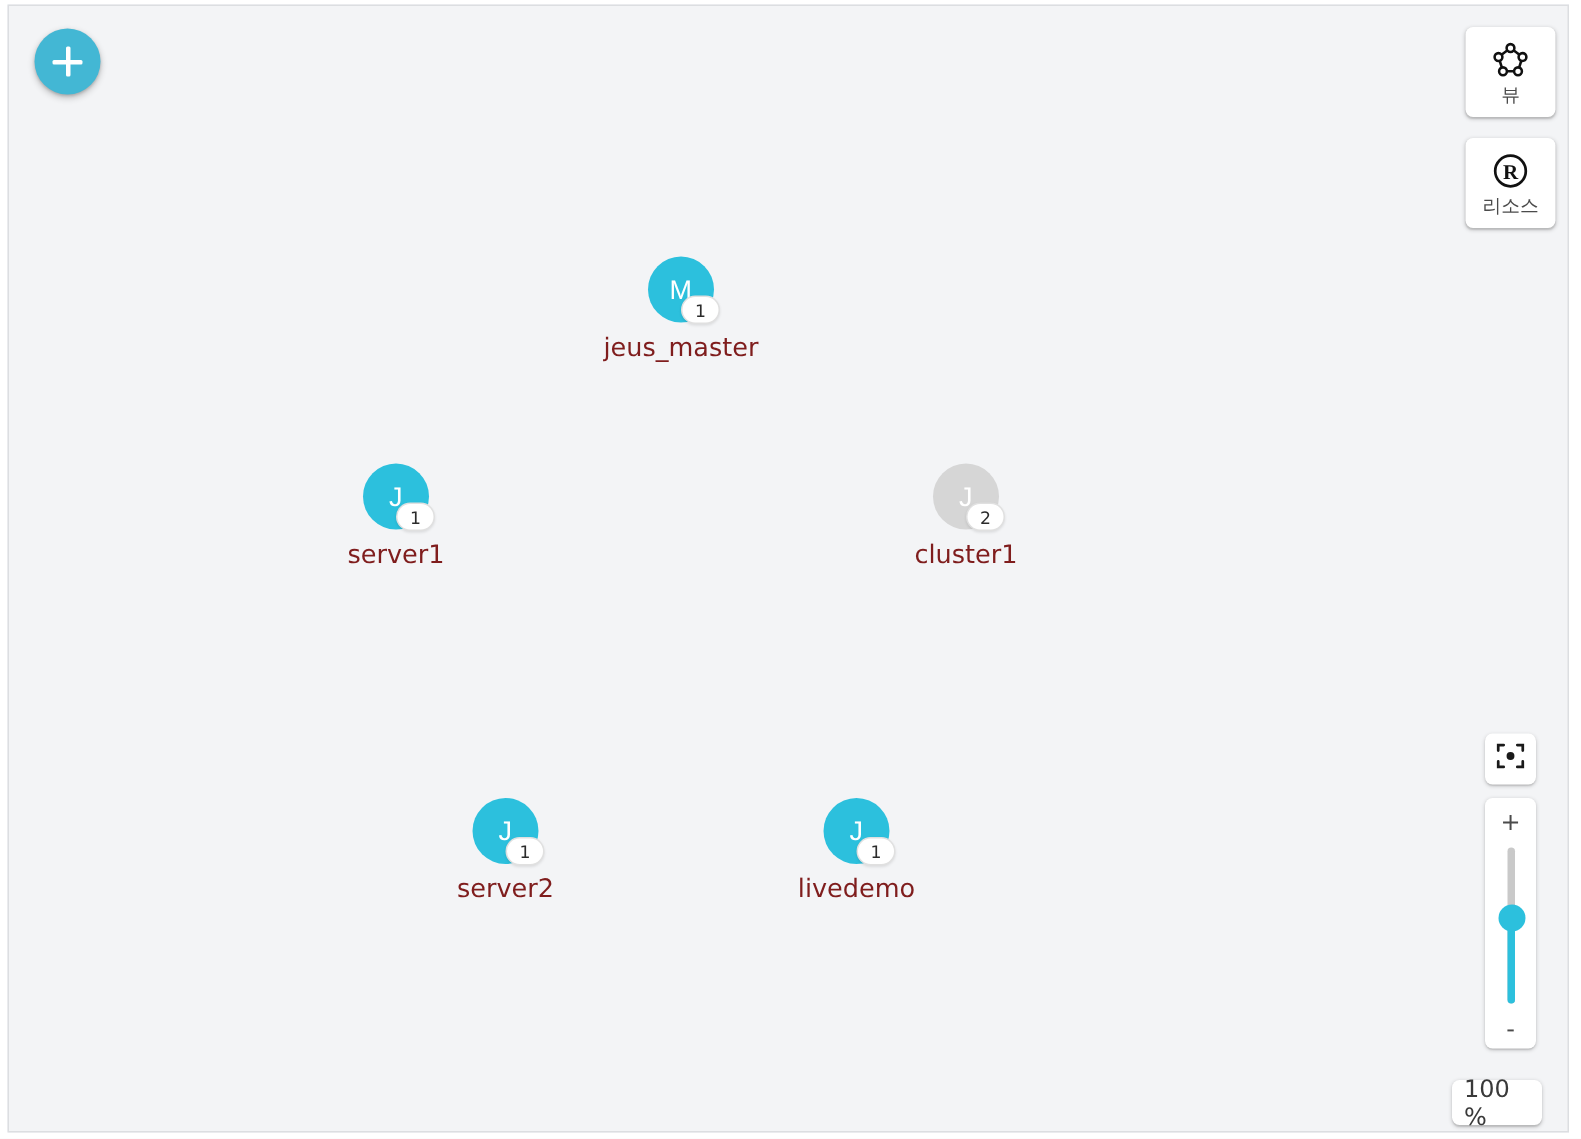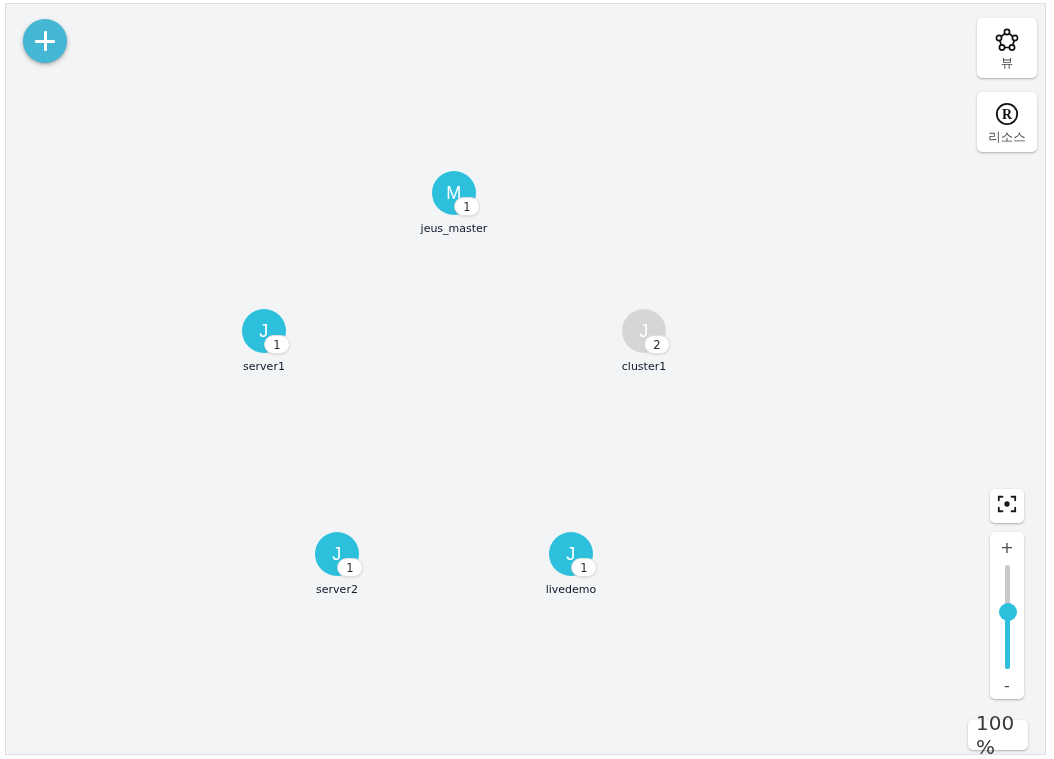--- a/index.html
+++ b/index.html
@@ -138,22 +138,22 @@
     font-size: 11.5px;
     color: #2b2b2b;
     display: flex;
     align-items: center;
     justify-content: center;
     box-sizing: border-box;
     font-family: "DejaVu Sans", "Liberation Sans", sans-serif;
   }
   .node-label {
     margin-top: 7px;
-    font-size: 11px;
-    color: #0f172a;
+    font-size: 17px;
+    color: #7f1d1d;
     white-space: nowrap;
     font-family: "DejaVu Sans", "Liberation Sans", sans-serif;
   }
 
   
   #zoom-controls {
     position: absolute;
     right: 21px;
     top: 485px;
     width: 34px;
@@ -231,21 +231,21 @@
     right: -4px;
     top: 221px;
     min-width: 60px;
     height: 30px;
     background: #ffffff;
     border-radius: 5px;
     box-shadow: 0 1px 3px rgba(0,0,0,0.20), 0 1px 1px rgba(0,0,0,0.10);
     display: flex;
     align-items: center;
     justify-content: center;
-    font-size: 20px;
+    font-size: 16px;
     color: #3a3a3a;
     padding: 0 8px;
     box-sizing: border-box;
     font-family: "DejaVu Sans", "Liberation Sans", sans-serif;
   }
 </style>
 </head>
 <body>
 
 <div id="topology-canvas">

